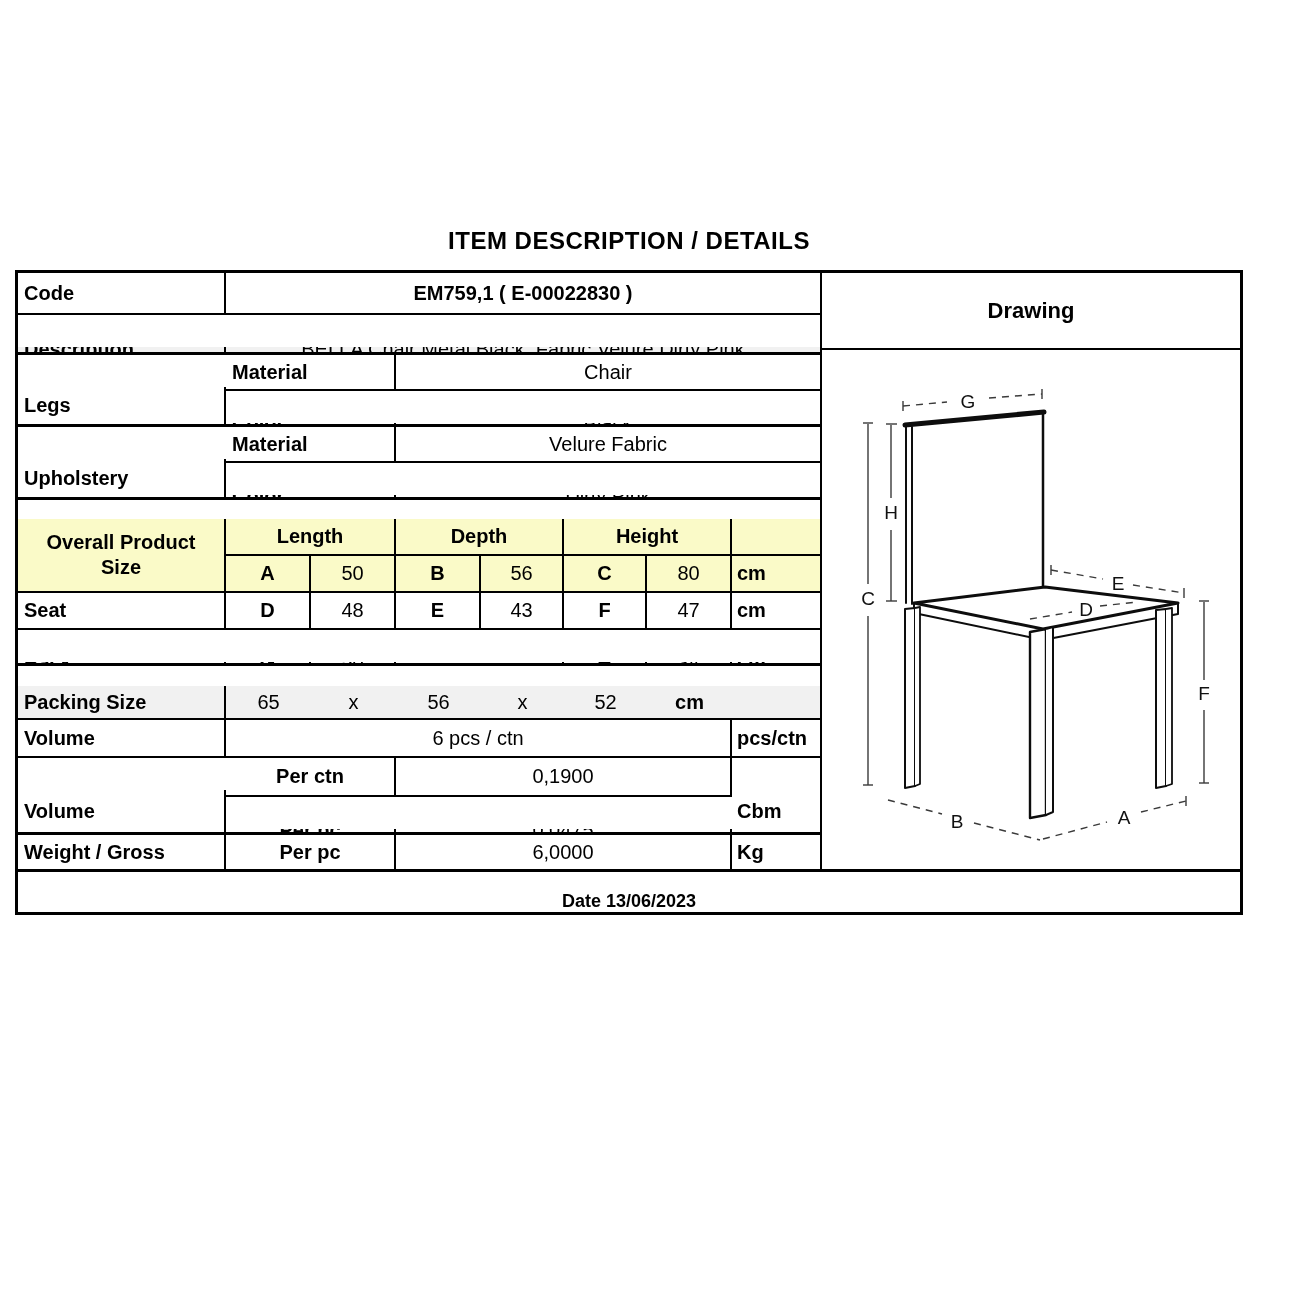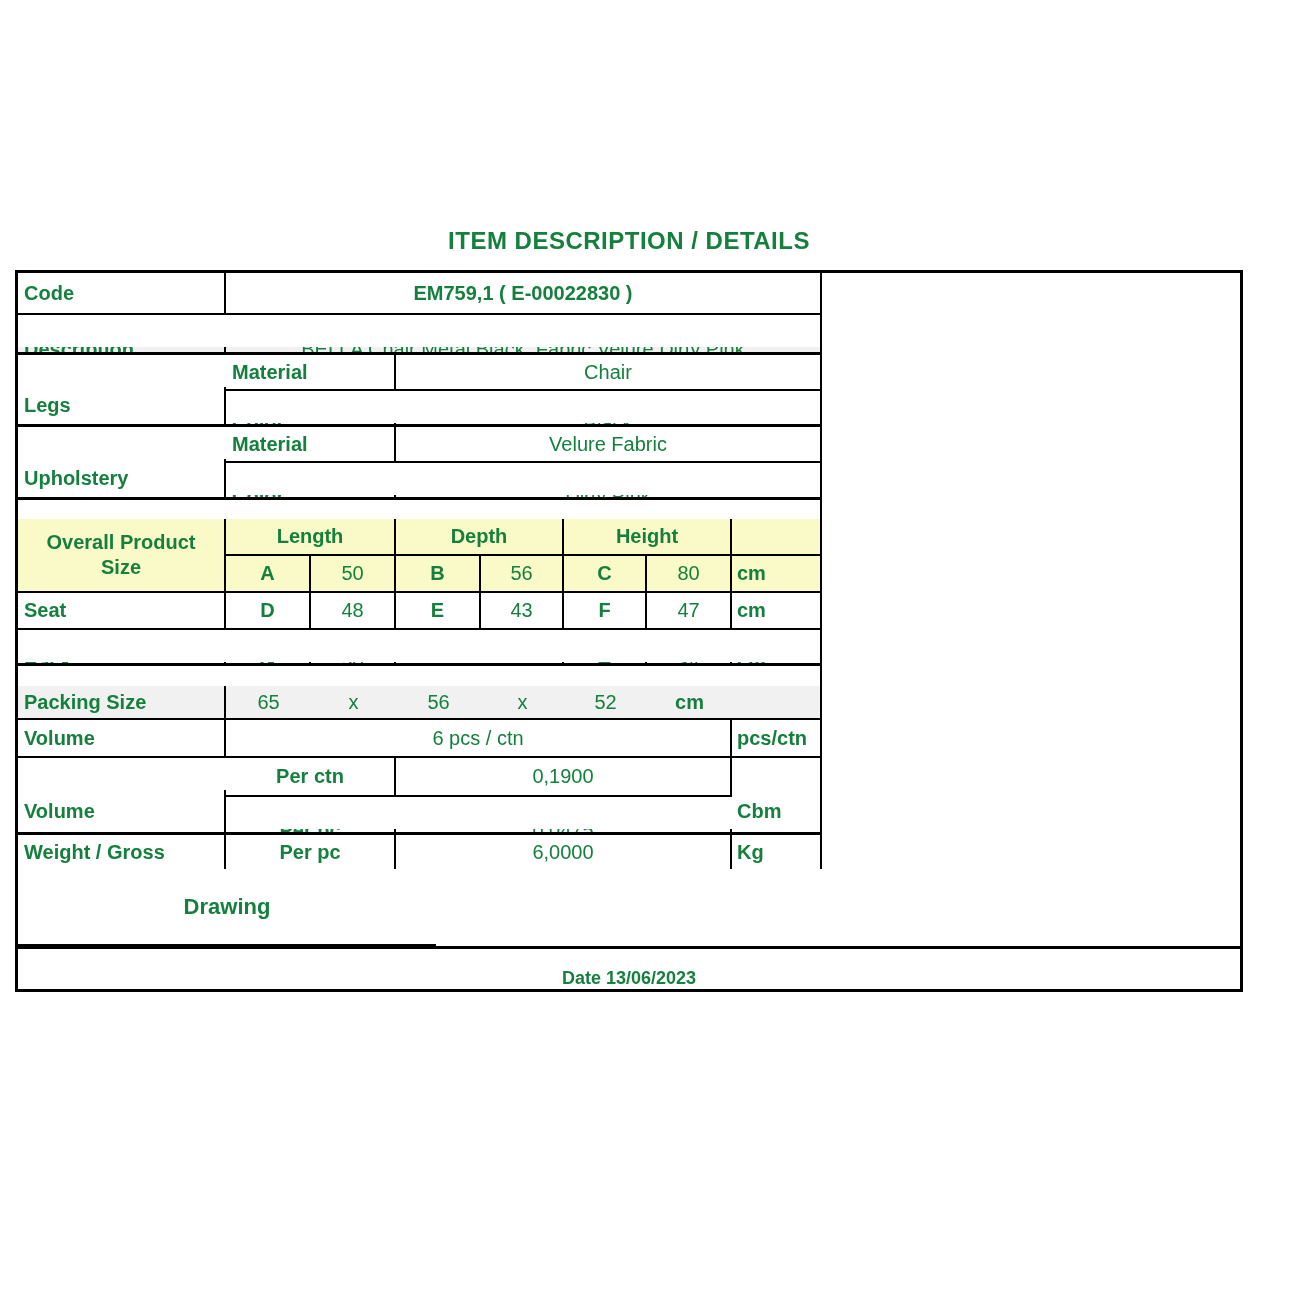--- a/index.html
+++ b/index.html
@@ -1,28 +1,28 @@
 <!DOCTYPE html>
 <html><head>
 <meta charset="utf-8">
 <style>
   html,body{margin:0;padding:0;background:#ffffff;}
   .sheet{
     position:relative;width:1248px;height:1300px;background:#ffffff;
-    font-family:"Liberation Sans",sans-serif;color:#15803d;overflow:hidden;border-radius:25px;
+    font-family:"Liberation Sans",sans-serif;color:#000000;overflow:hidden;border-radius:25px;
   }
   .title{
     position:absolute;left:15px;top:227px;width:1228px;
     text-align:center;font-size:24px;font-weight:bold;letter-spacing:.5px;
   }
   .table-wrap{
     position:absolute;left:15px;top:270px;width:1228px;
     border:3px solid #000;box-sizing:border-box;background:#fff;
   }
-  .table-body{display:flex;flex-direction:column;}
+  .table-body{display:flex;}
   .left-grid{
     display:grid;
     grid-template-columns:208px 85px 85px 85px 83px 83px 85px 88px;
     grid-template-rows:42px 40px 36px 36px 36px 37px 19px 37px 37px 37px 36px 20px 34px 38px 39px 38px 34px;
     width:802px;border-right:2px solid #000;box-sizing:content-box;
   }
   .c{
     border-right:2px solid #000;border-bottom:2px solid #000;
     display:flex;align-items:center;justify-content:center;
     font-size:20px;box-sizing:border-box;overflow:hidden;white-space:nowrap;

